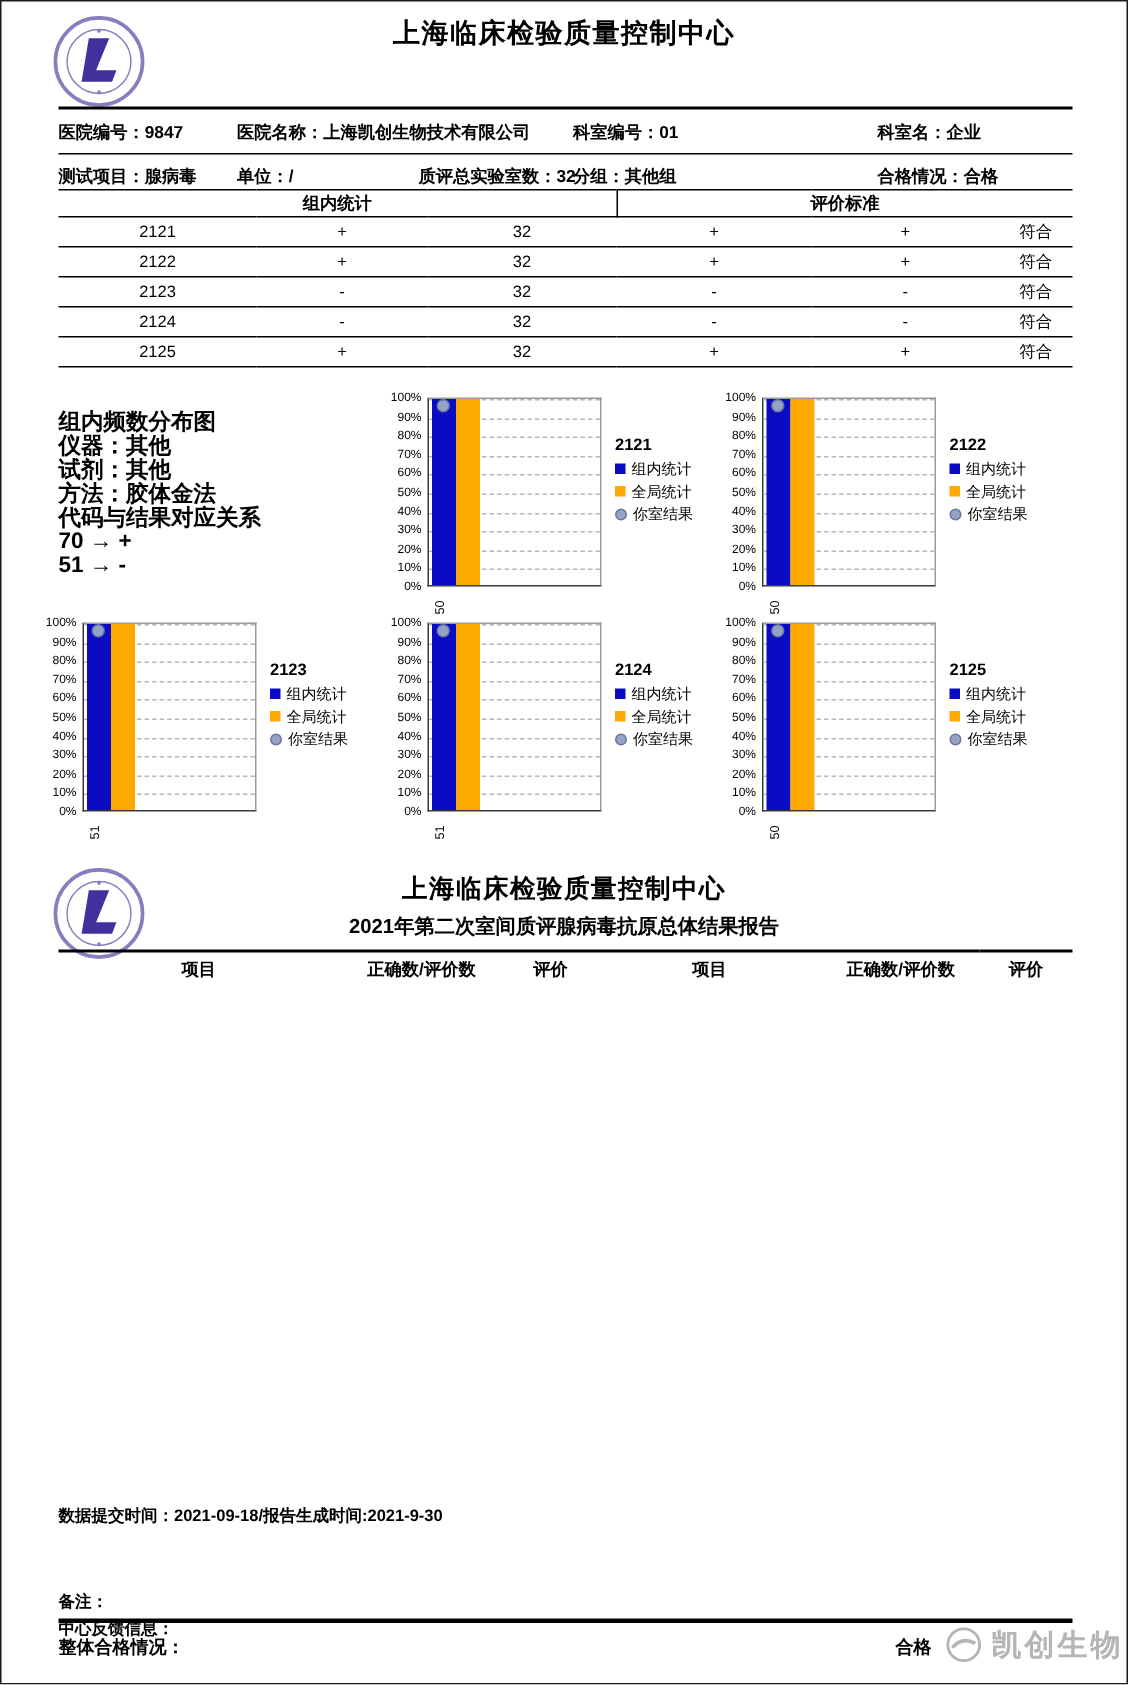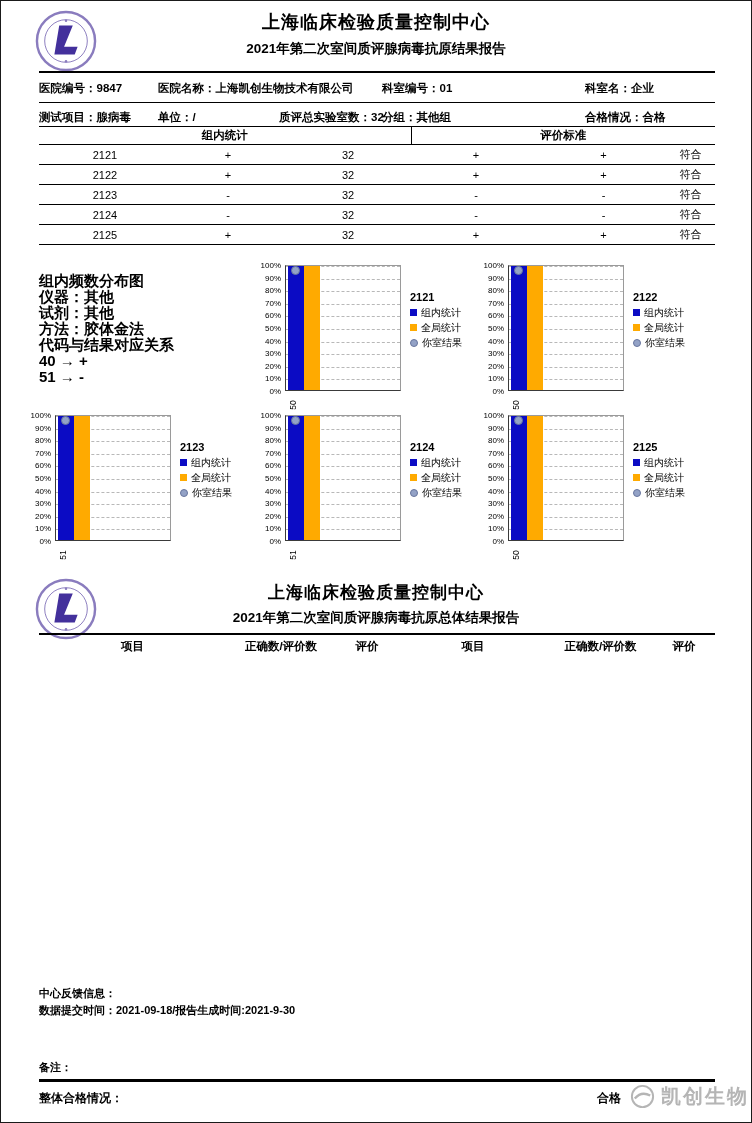--- a/index.html
+++ b/index.html
@@ -57,21 +57,20 @@
 <div class="page">
 
   <svg class="logo" style="left:34px;top:9px" width="62" height="62" viewBox="0 0 64 64">
     <circle cx="32" cy="32" r="30" fill="#ffffff" stroke="#8a7cbe" stroke-width="2.5"></circle>
     <circle cx="32" cy="32" r="22" fill="none" stroke="#8a7cbe" stroke-width="1"></circle>
     <path d="M25 16 L39 16 L30 38 L44 38 L41 46 L20 46 Z" fill="#43309c"></path>
     <circle cx="32" cy="11" r="1.3" fill="#8a7cbe"></circle>
     <circle cx="32" cy="53" r="1.3" fill="#8a7cbe"></circle>
   </svg>
   <div class="abs center t1" style="top:9px">上海临床检验质量控制中心</div>
-  <div class="abs center t2" style="top:39px">2021年第二次室间质评腺病毒抗原结果报告</div>
 
   <div class="hline" style="left:38px;top:70px;width:676px;height:2px"></div>
   <div class="hline" style="left:38px;top:101px;width:676px;height:1px"></div>
   <div class="field" style="left:38px;top:80px">医院编号：9847</div>
   <div class="field" style="left:157px;top:80px">医院名称：上海凯创生物技术有限公司</div>
   <div class="field" style="left:381px;top:80px">科室编号：01</div>
   <div class="field" style="left:584px;top:80px">科室名：企业</div>
   <div class="field" style="left:38px;top:109px">测试项目：腺病毒</div>
   <div class="field" style="left:157px;top:109px">单位：/</div>
   <div class="field" style="left:278px;top:109px">质评总实验室数：32</div>
@@ -133,21 +132,21 @@
       <td>符合</td>
     </tr>
   </tbody>
     </table>
 
   <div class="note" style="top:271px">组内频数分布图</div>
   <div class="note" style="top:287px">仪器：其他</div>
   <div class="note" style="top:303px">试剂：其他</div>
   <div class="note" style="top:319px">方法：胶体金法</div>
   <div class="note" style="top:335px">代码与结果对应关系</div>
-  <div class="note" style="top:351px">40 → +</div>
+  <div class="note" style="top:351px">70 → +</div>
   <div class="note" style="top:367px">51 → -</div>
 
   <div class="chart" style="left:256px;top:264px">
       <div class="c-yaxis">
         <span class="c-ytick" style="top: 0px;">100%</span>
         <span class="c-ytick" style="top: 12.6px;">90%</span>
         <span class="c-ytick" style="top: 25.2px;">80%</span>
         <span class="c-ytick" style="top: 37.8px;">70%</span>
         <span class="c-ytick" style="top: 50.4px;">60%</span>
         <span class="c-ytick" style="top: 63px;">50%</span>
@@ -399,21 +398,21 @@
       <th>正确数/评价数</th>
       <th>评价</th>
       <th>项目</th>
       <th>正确数/评价数</th>
       <th>评价</th>
     </tr>
   </tbody>
     </table>
 
   <div class="foot" style="top:1002px">数据提交时间：2021-09-18/报告生成时间:2021-9-30</div>
-  <div class="foot" style="top:985px">中心反馈信息：</div>
+  <div class="foot" style="top:1077px">中心反馈信息：</div>
   <div class="foot" style="top:1059px">备注：</div>
   <div class="hline" style="left:38px;top:1078px;width:676px;height:2.5px"></div>
   <div class="foot" style="top:1089px;font-size:12px">整体合格情况：</div>
   <div class="abs" style="left:596px;top:1089px;font-size:12px;font-weight:bold">合格</div>
   <div class="wm" style="left:628px;top:1082px">
     <svg width="27" height="27" viewBox="0 0 28 28" style="margin-right:5px">
       <circle cx="14" cy="14" r="11" fill="none" stroke="#b5b5b5" stroke-width="2"></circle>
       <path d="M6 16 Q13 8 22 13" fill="none" stroke="#b5b5b5" stroke-width="2.5"></path>
     </svg>
     <span>凯创生物</span>

